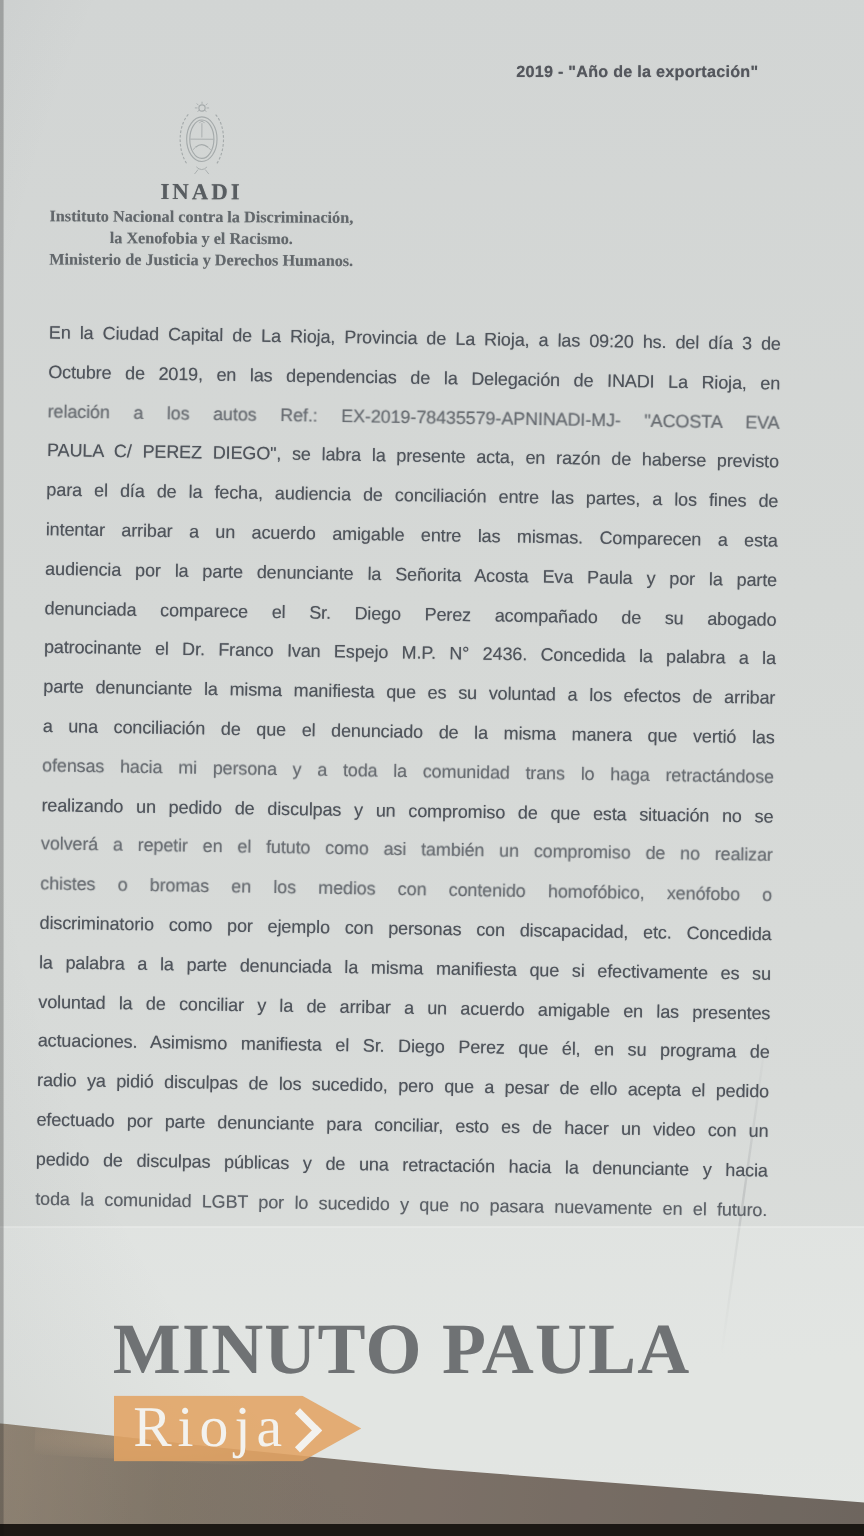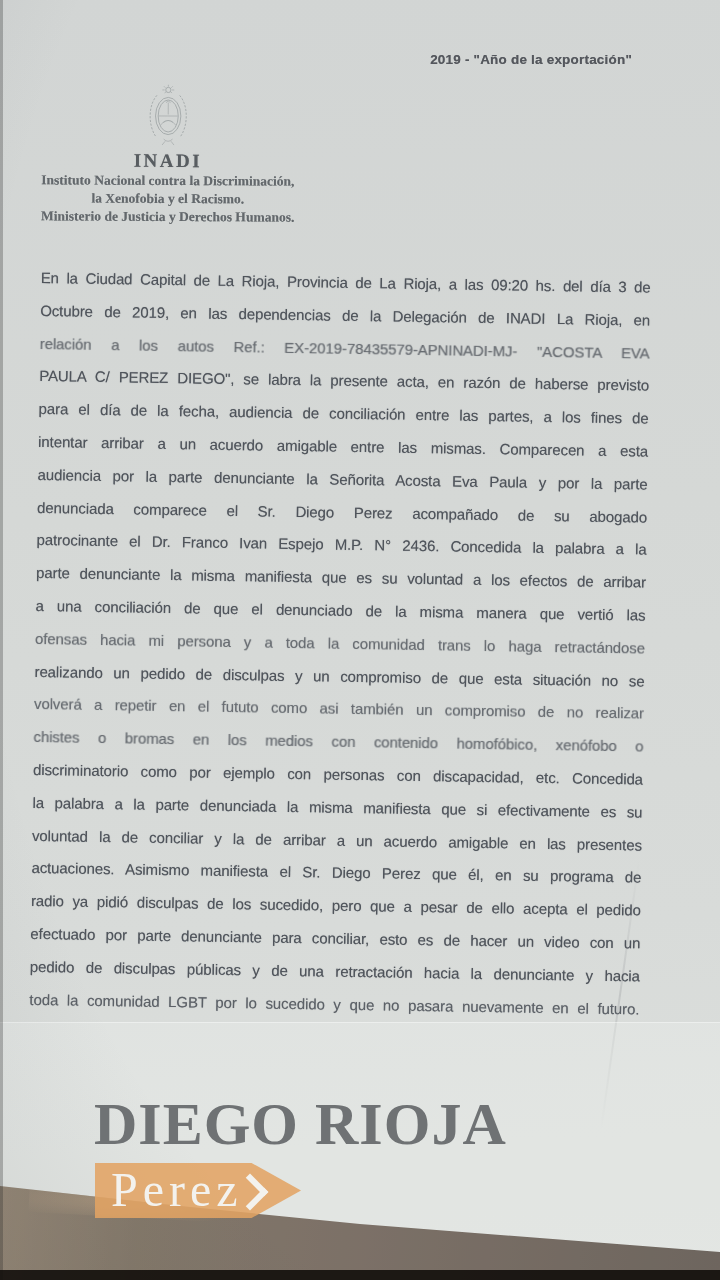--- a/index.html
+++ b/index.html
@@ -143,19 +143,19 @@
     <div class="line">toda la comunidad LGBT por lo sucedido y que no pasara nuevamente en el futuro.</div>
   </div>
 
   <div class="crease"></div>
   <div class="table"></div>
   <div class="band"></div>
   <div class="vignette"></div>
   <div class="left-edge"></div>
   <div class="bottom-bar"></div>
 
-  <div class="brand">DIEGO RIOJA</div>
+  <div class="brand">MINUTO PAULA</div>
   <div class="badge">
-    <span class="badge-text">Perez</span>
+    <span class="badge-text">Rioja</span>
     <span class="badge-chev"></span>
   </div>
 
 </div>
 
 </body></html>

